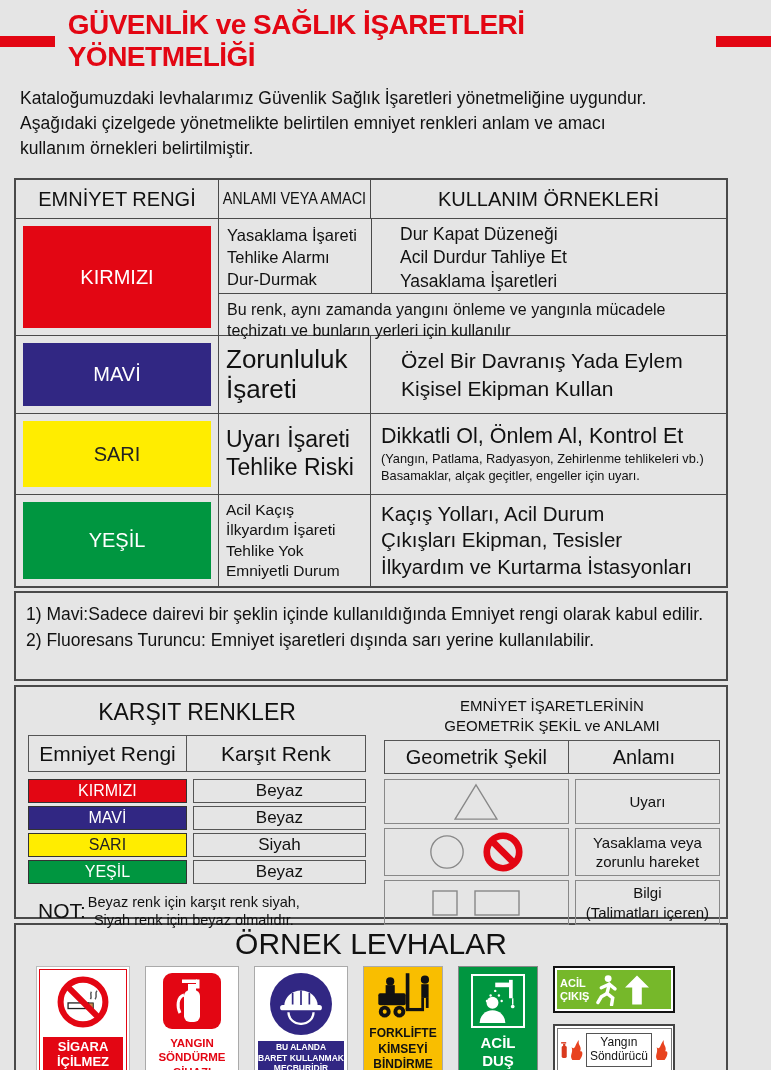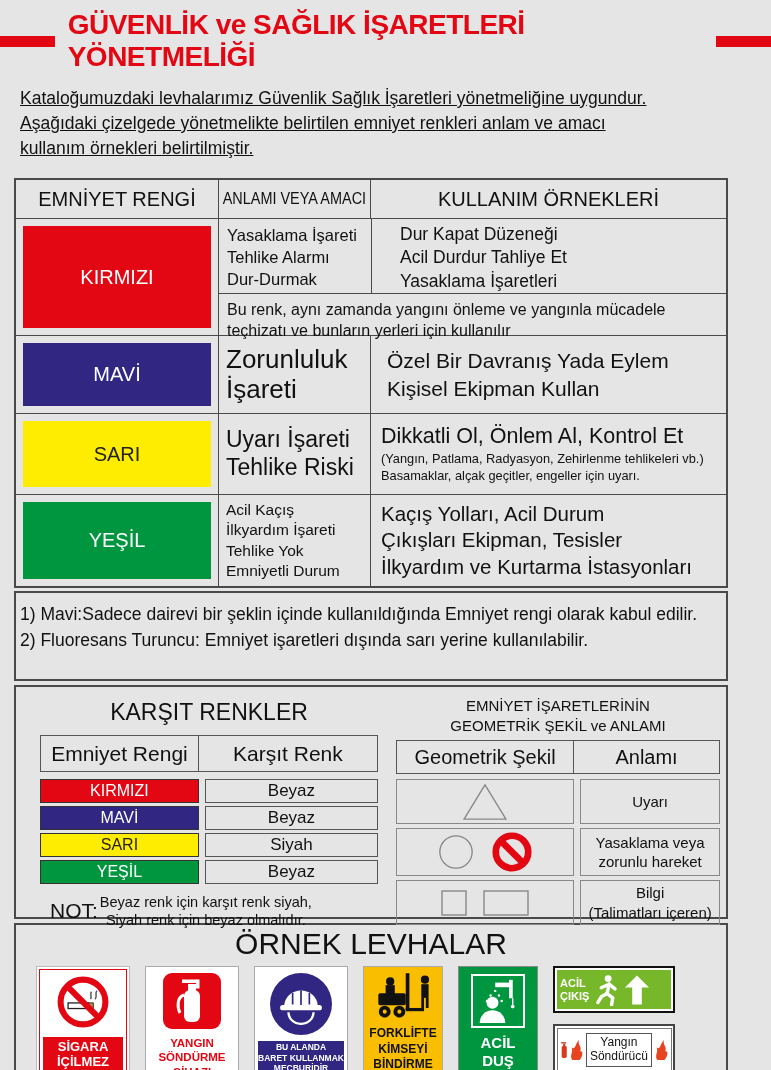--- a/index.html
+++ b/index.html
@@ -10,21 +10,21 @@
     font-family: "Liberation Sans", sans-serif;
   }
   .pre { white-space: pre-line; }
   .ctr { display: flex; align-items: center; justify-content: center; }
 
   
   .title-row { display: flex; align-items: center; justify-content: center; gap: 13px; padding-top: 9px; }
   .dash { width: 56px; height: 11px; background: #e30613; }
   .title { color: #e30613; font-size: 28px; font-weight: bold; letter-spacing: -0.5px; }
 
-  .intro { margin: 13px 0 16px 20px; font-size: 17.5px; line-height: 1.43; text-decoration: underline; }
+  .intro { margin: 13px 0 16px 20px; font-size: 17.5px; line-height: 1.43; }
 
   
   .mtable { width: 714px; margin: 17px 0 0 14px; border: 2px solid #4a4a4a; }
   .mrow { display: flex; border-top: 1.5px solid #4a4a4a; }
   .mrow.first { border-top: none; }
   .c1 { width: 202px; position: relative; }
   .c2 { width: 152px; border-left: 1.5px solid #4a4a4a; }
   .c3 { flex: 1; border-left: 1.5px solid #4a4a4a; }
   .mhead { height: 38px; font-size: 20px; }
   .mhead .hcell { display: flex; align-items: center; justify-content: center; }
@@ -39,36 +39,36 @@
   .red-right { flex: 1; display: flex; flex-direction: column; border-left: 1.5px solid #4a4a4a; }
   .red-top { display: flex; flex: 1; }
   .rc2 { width: 152px; padding: 6px 2px 0 8px; font-size: 16.5px; line-height: 1.32; }
   .rc3 { flex: 1; border-left: 1.5px solid #4a4a4a; padding: 4px 0 0 28px; font-size: 17.5px; line-height: 1.33; }
   .red-note { border-top: 1.5px solid #4a4a4a; height: 53px; padding: 5px 8px 0 8px; font-size: 16px; line-height: 1.32; }
 
   .row-mavi { height: 78px; }
   .row-sari { height: 81px; }
   .row-yesil { height: 92px; }
   .meaning-lg { display: flex; flex-direction: column; justify-content: center; padding-left: 7px; font-size: 26px; line-height: 1.12; }
-  .usage-lg  { display: flex; flex-direction: column; justify-content: center; padding-left: 16px; font-size: 21px; line-height: 1.3; }
+  .usage-lg  { display: flex; flex-direction: column; justify-content: center; padding-left: 30px; font-size: 21px; line-height: 1.3; }
   .meaning-md { display: flex; flex-direction: column; justify-content: center; padding-left: 7px; font-size: 23px; line-height: 1.2; }
   .usage-sari { display: flex; flex-direction: column; justify-content: center; padding-left: 10px; }
   .usage-sari .main { font-size: 21.5px; }
   .usage-sari .sub { font-size: 12.8px; line-height: 1.3; margin-top: 2px; }
   .meaning-sm { display: flex; flex-direction: column; justify-content: center; padding-left: 7px; font-size: 15.5px; line-height: 1.3; }
   .usage-yesil { display: flex; flex-direction: column; justify-content: center; padding-left: 10px; font-size: 20.5px; line-height: 1.3; }
 
   
   .notes-box { width: 714px; margin: 3px 0 0 14px; border: 2px solid #4a4a4a;
-               padding: 8px 10px 0 4px; font-size: 17.5px; line-height: 1.5; height: 90px; }
+               padding: 8px 10px 0 10px; font-size: 17.5px; line-height: 1.5; height: 90px; }
   .notes-box .l3 { padding-left: 15px; }
 
   
   .midbox { width: 714px; margin: 4px 0 0 14px; border: 2px solid #4a4a4a;
-            height: 234px; display: flex; padding: 6px 6px 0 20px; }
+            height: 234px; display: flex; padding: 6px 6px 0 8px; }
   .left-pane { width: 348px; padding: 0 6px 0 4px; }
   .kr-title { text-align: center; font-size: 23px; margin-top: 6px; }
   .kr-head { display: flex; border: 1.5px solid #555; height: 37px; margin-top: 9px; font-size: 21px; }
   .kh1 { width: 47%; border-right: 1.5px solid #555; }
   .kh2 { flex: 1; }
   .kr-rows { margin-top: 7px; display: flex; flex-direction: column; gap: 3px; }
   .kr-row { display: flex; gap: 6px; height: 24px; }
   .kr-color { width: 47%; color: #fff; font-size: 16px; border: 1px solid #333; }
   .kr-color.dark-text { color: #222; }
   .kr-val { flex: 1; border: 1px solid #555; font-size: 17px; }

